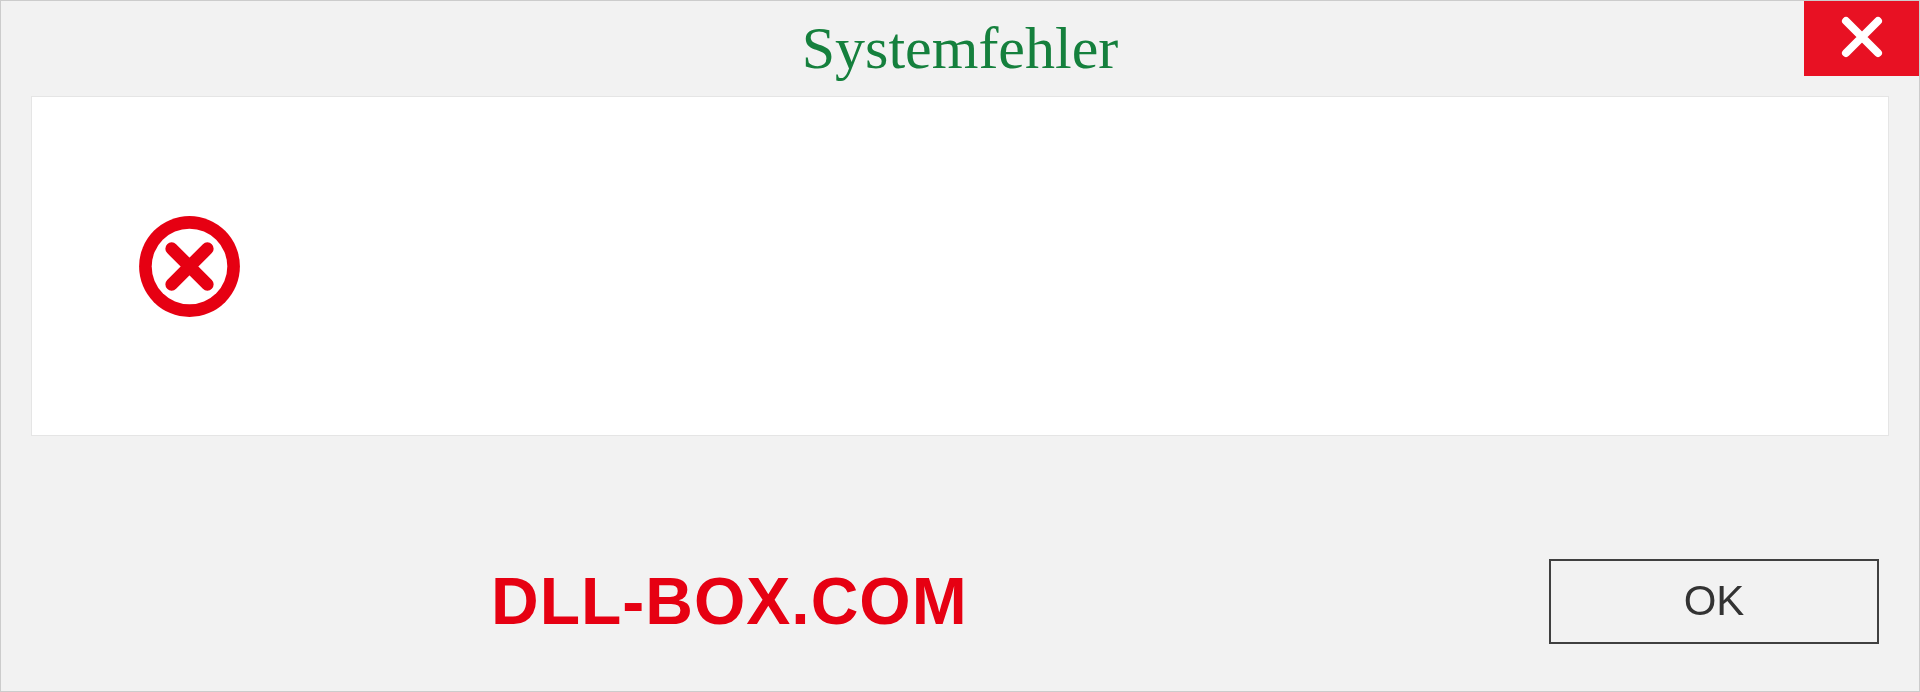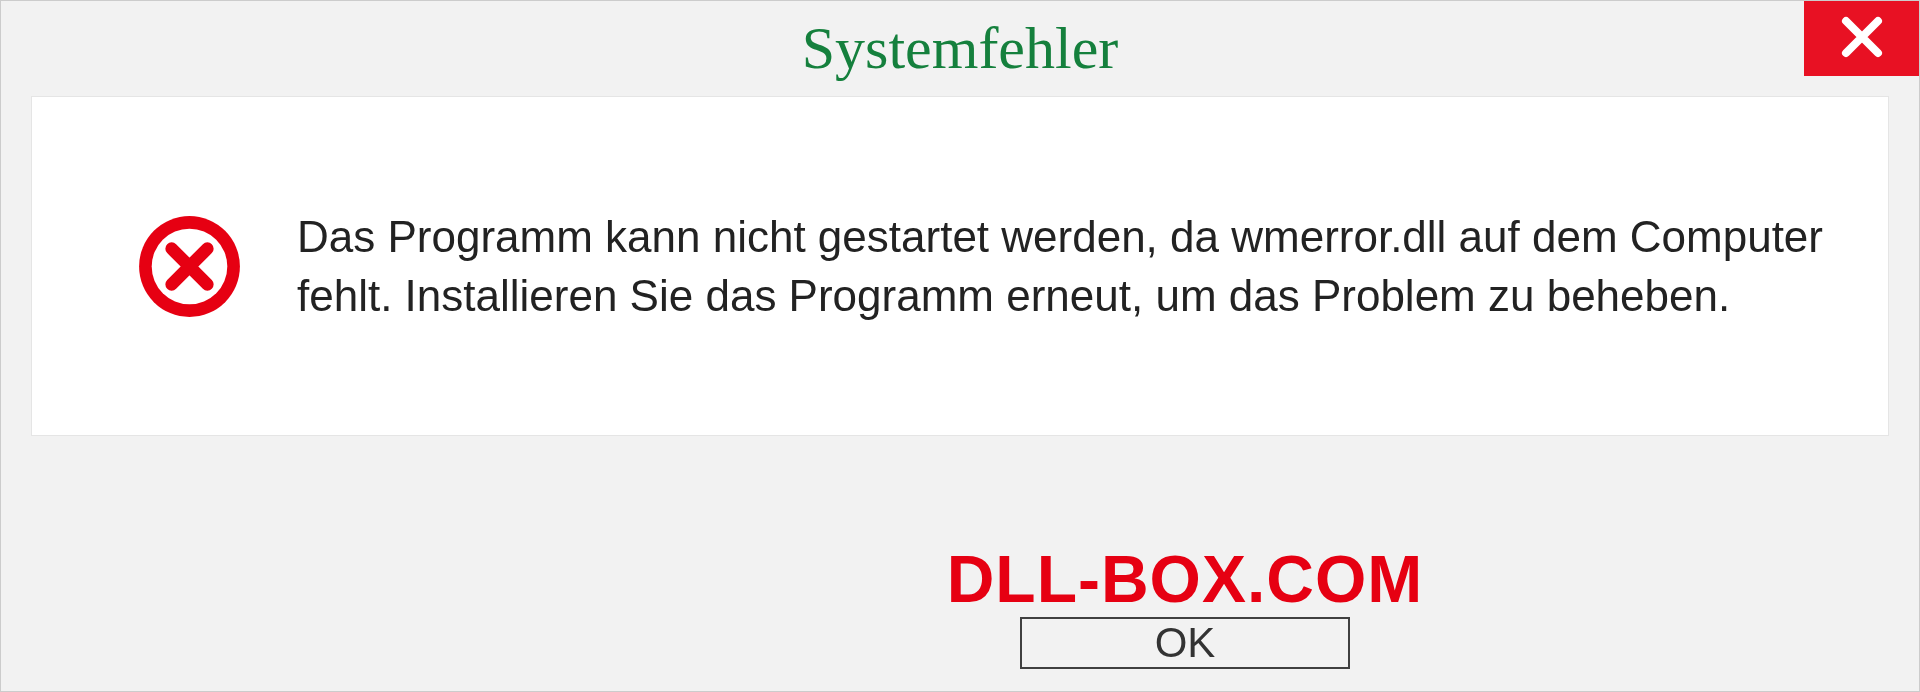--- a/index.html
+++ b/index.html
@@ -72,21 +72,20 @@
     .footer {
       position: absolute;
       bottom: 30px;
       left: 30px;
       right: 30px;
       height: 120px;
       display: flex;
       align-items: center;
       justify-content: space-between;
       padding: 0 10px 0 460px;
-      flex-direction: column;
     }
     .watermark {
       font-size: 66px;
       font-weight: 800;
       color: #e60012;
       letter-spacing: 1px;
       font-family: Arial, sans-serif;
     }
     .ok-btn {
       width: 330px;
@@ -117,19 +116,18 @@
 </div>
 
 <div class="content-panel">
   <div class="error-icon">
     <svg viewBox="0 0 100 100">
       <circle cx="50" cy="50" r="48" fill="#e60012"></circle>
       <circle cx="50" cy="50" r="36" fill="#fff"></circle>
       <path d="M33 33 L67 67 M67 33 L33 67" stroke="#e60012" stroke-width="12" stroke-linecap="round" fill="none"></path>
     </svg>
   </div>
-  <div class="message">Das Programm kann nicht gestartet werden, da wmerror.dll auf dem Computer fehlt. Installieren Sie das Programm erneut, um das Problem zu beheben.</div>
 </div>
 
 <div class="footer">
   <div class="watermark">DLL-BOX.COM</div>
   <button class="ok-btn">OK</button>
 </div>
 
 </body></html>

